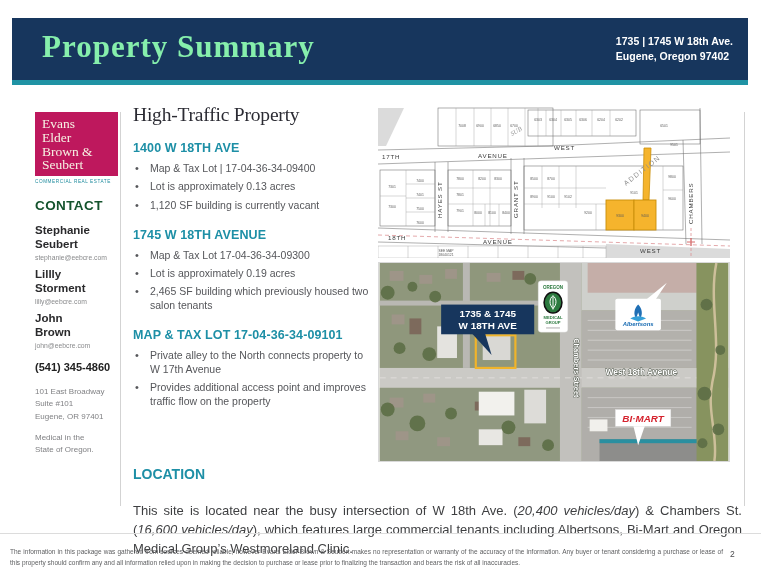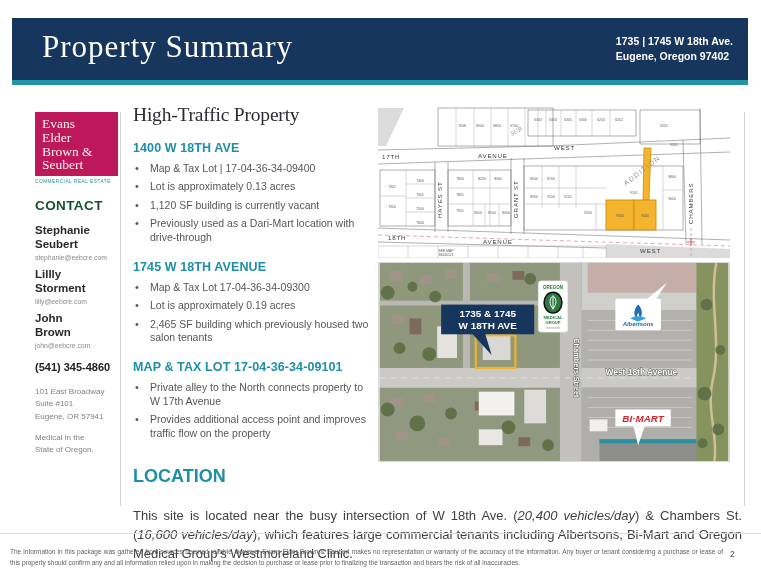--- a/index.html
+++ b/index.html
@@ -5,22 +5,22 @@
   * { margin:0; padding:0; box-sizing:border-box; }
   html,body { background:#ffffff; }
   #page {
     position:relative; width:761px; height:588px; background:#ffffff;
     outline:1px solid #d8d8d8; overflow:hidden;
     font-family:"Liberation Sans", sans-serif; color:#55565a;
   }
   
   #hdr { position:absolute; left:12px; top:18px; width:736px; height:62px; background:#17365d; }
   #hdr-title {
-    position:absolute; left:30px; top:11px; color:#ffffff;
-    font-family:"Liberation Serif", serif; font-size:31px; font-weight:400; letter-spacing:1px;
+    position:absolute; left:30px; top:11px; color:#86efac;
+    font-family:"Liberation Serif", serif; font-size:31px; font-weight:700; letter-spacing:1px;
   }
   #hdr-addr { position:absolute; right:15px; top:16px; color:#ffffff;
     font-size:10.5px; font-weight:bold; line-height:1.4; }
   #teal-bar { position:absolute; left:12px; top:80px; width:736px; height:5px; background:#2093a4; }
   
   #logo { position:absolute; left:35px; top:112px; width:83px; height:64px; background:#be185d;
     padding:5px 0 0 7px; }
   #logo .ll { display:block; font-family:"Liberation Serif", serif; font-size:13.5px;
     color:#f7f3e4; line-height:1.02; }
   #logo-tag { position:absolute; left:35px; top:179px; width:90px; font-size:4.7px;
@@ -38,21 +38,21 @@
   #main { position:absolute; left:133px; top:104px; width:238px; }
   #headline { font-family:"Liberation Serif", serif; font-size:19.5px; font-weight:400;
     color:#2b2b33; letter-spacing:-0.2px; }
   .sec h3 { font-size:12.5px; font-weight:bold; color:#1d8fa6; margin:15px 0 7px; letter-spacing:0.1px; }
   .sec ul { list-style:none; }
   .sec li { position:relative; font-size:10.5px; color:#55565a; line-height:1.32;
     padding-left:17px; margin-bottom:4.5px; }
   .sec li::before { content:"•"; position:absolute; left:2px; top:-1px; font-size:11px; color:#55565a; }
   
   #loc { position:absolute; left:133px; top:466px; width:609px; }
-  #loc h3 { font-size:18px; font-weight:bold; color:#1d8fa6; }
+  #loc h3 { font-size:14px; font-weight:bold; color:#1d8fa6; }
   #loc p { margin-top:20px; font-size:13px; color:#3e3f41; line-height:1.45; text-align:justify; }
   #loc p .it { font-style:italic; }
   
   #plat { position:absolute; left:378px; top:100px; width:352px; height:158px; }
   #aerial { position:absolute; left:378px; top:262px; width:352px; height:200px; border:1px solid #d9d9d9; }
   svg { display:block; }
   .lot-num { font-size:3.4px; fill:#5a5a5a; text-anchor:middle; font-family:"Liberation Sans",sans-serif; }
   .street-lbl { font-size:6.2px; fill:#3c3c3c; font-family:"Liberation Sans",sans-serif; letter-spacing:0.8px; }
   .map-line { stroke:#6e6e6e; stroke-width:0.55; fill:none; }
   .map-fine { stroke:#9a9a9a; stroke-width:0.4; fill:none; }
@@ -106,39 +106,38 @@
       <div>John</div>
         <div>Brown</div>
     </div>
     <div class="pmail">john@eebcre.com</div>
   </div>
 
   <div id="phone">(541) 345-4860</div>
   <div id="addr">
     <div>101 East Broadway</div>
     <div>Suite #101</div>
-    <div>Eugene, OR 57941</div>
+    <div>Eugene, OR 97401</div>
   </div>
   <div id="license">
     <div>Medical in the</div>
     <div>State of Oregon.</div>
   </div>
   <div class="vline" style="left:120px"></div>
   <div class="vline" style="left:744px"></div>
 
   <div id="main">
     <div id="headline">High-Traffic Property</div>
 
     <div class="sec">
       <h3>1400 W 18TH AVE</h3>
       <ul>
         <li>Map &amp; Tax Lot | 17-04-36-34-09400</li>
         <li>Lot is approximately 0.13 acres</li>
         <li>1,120 SF building is currently vacant</li>
-        <li>Previously used as a Dari-Mart location with drive-through</li>
       </ul>
     </div>
 
     <div class="sec">
       <h3>1745 W 18TH AVENUE</h3>
       <ul>
         <li>Map &amp; Tax Lot 17-04-36-34-09300</li>
         <li>Lot is approximately 0.19 acres</li>
         <li>2,465 SF building which previously housed two salon tenants</li>
       </ul>

